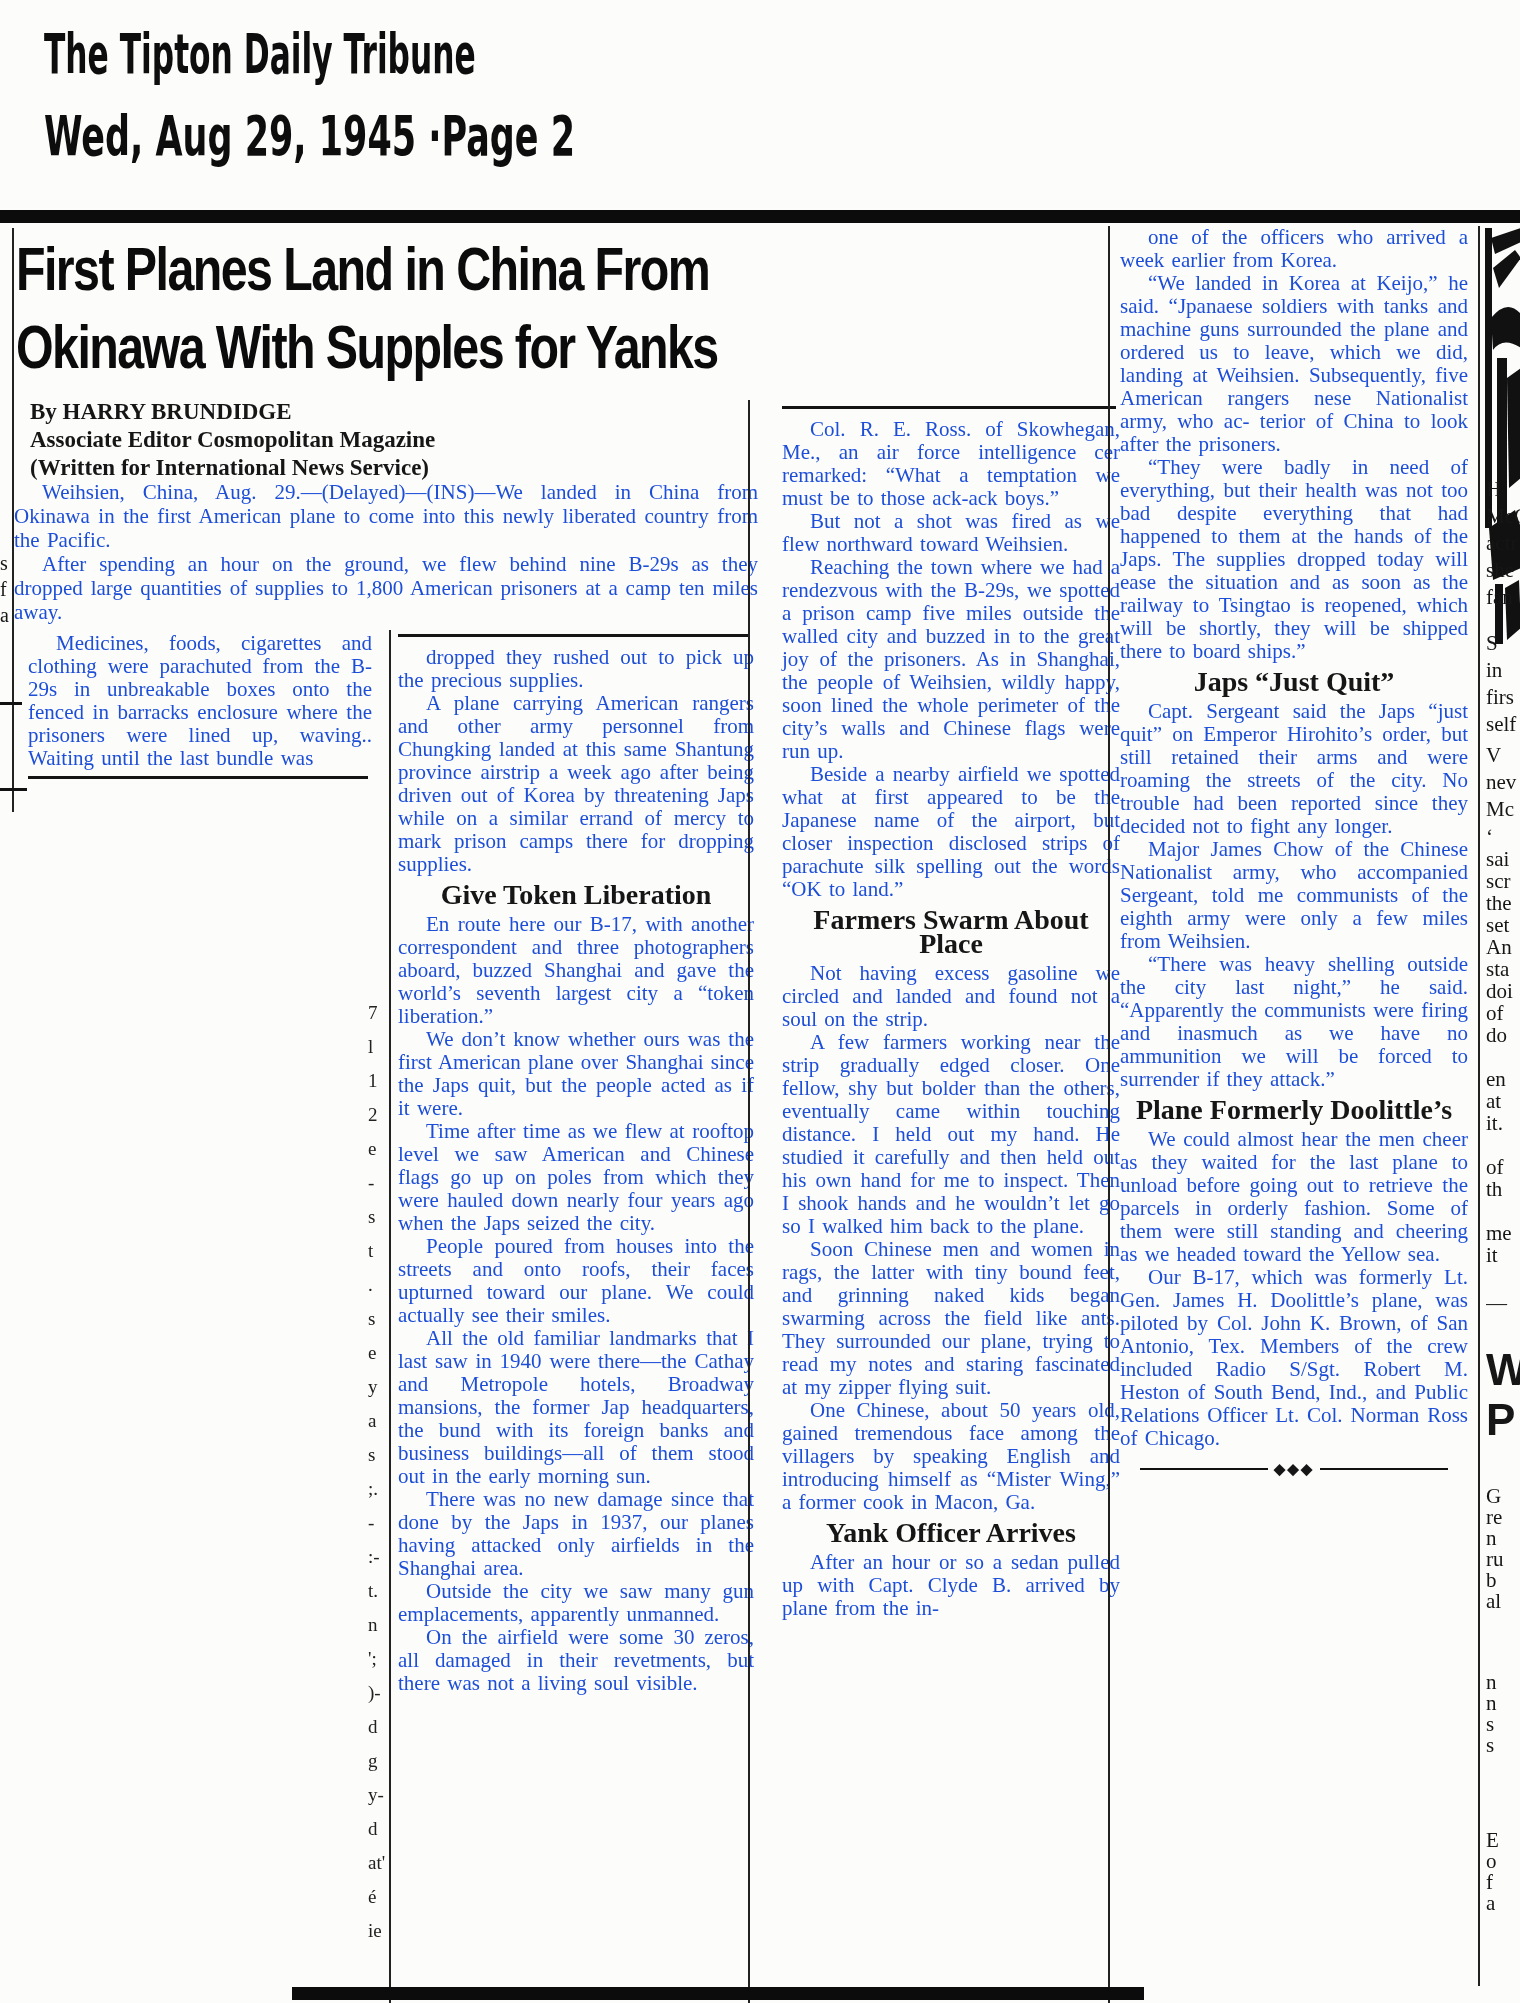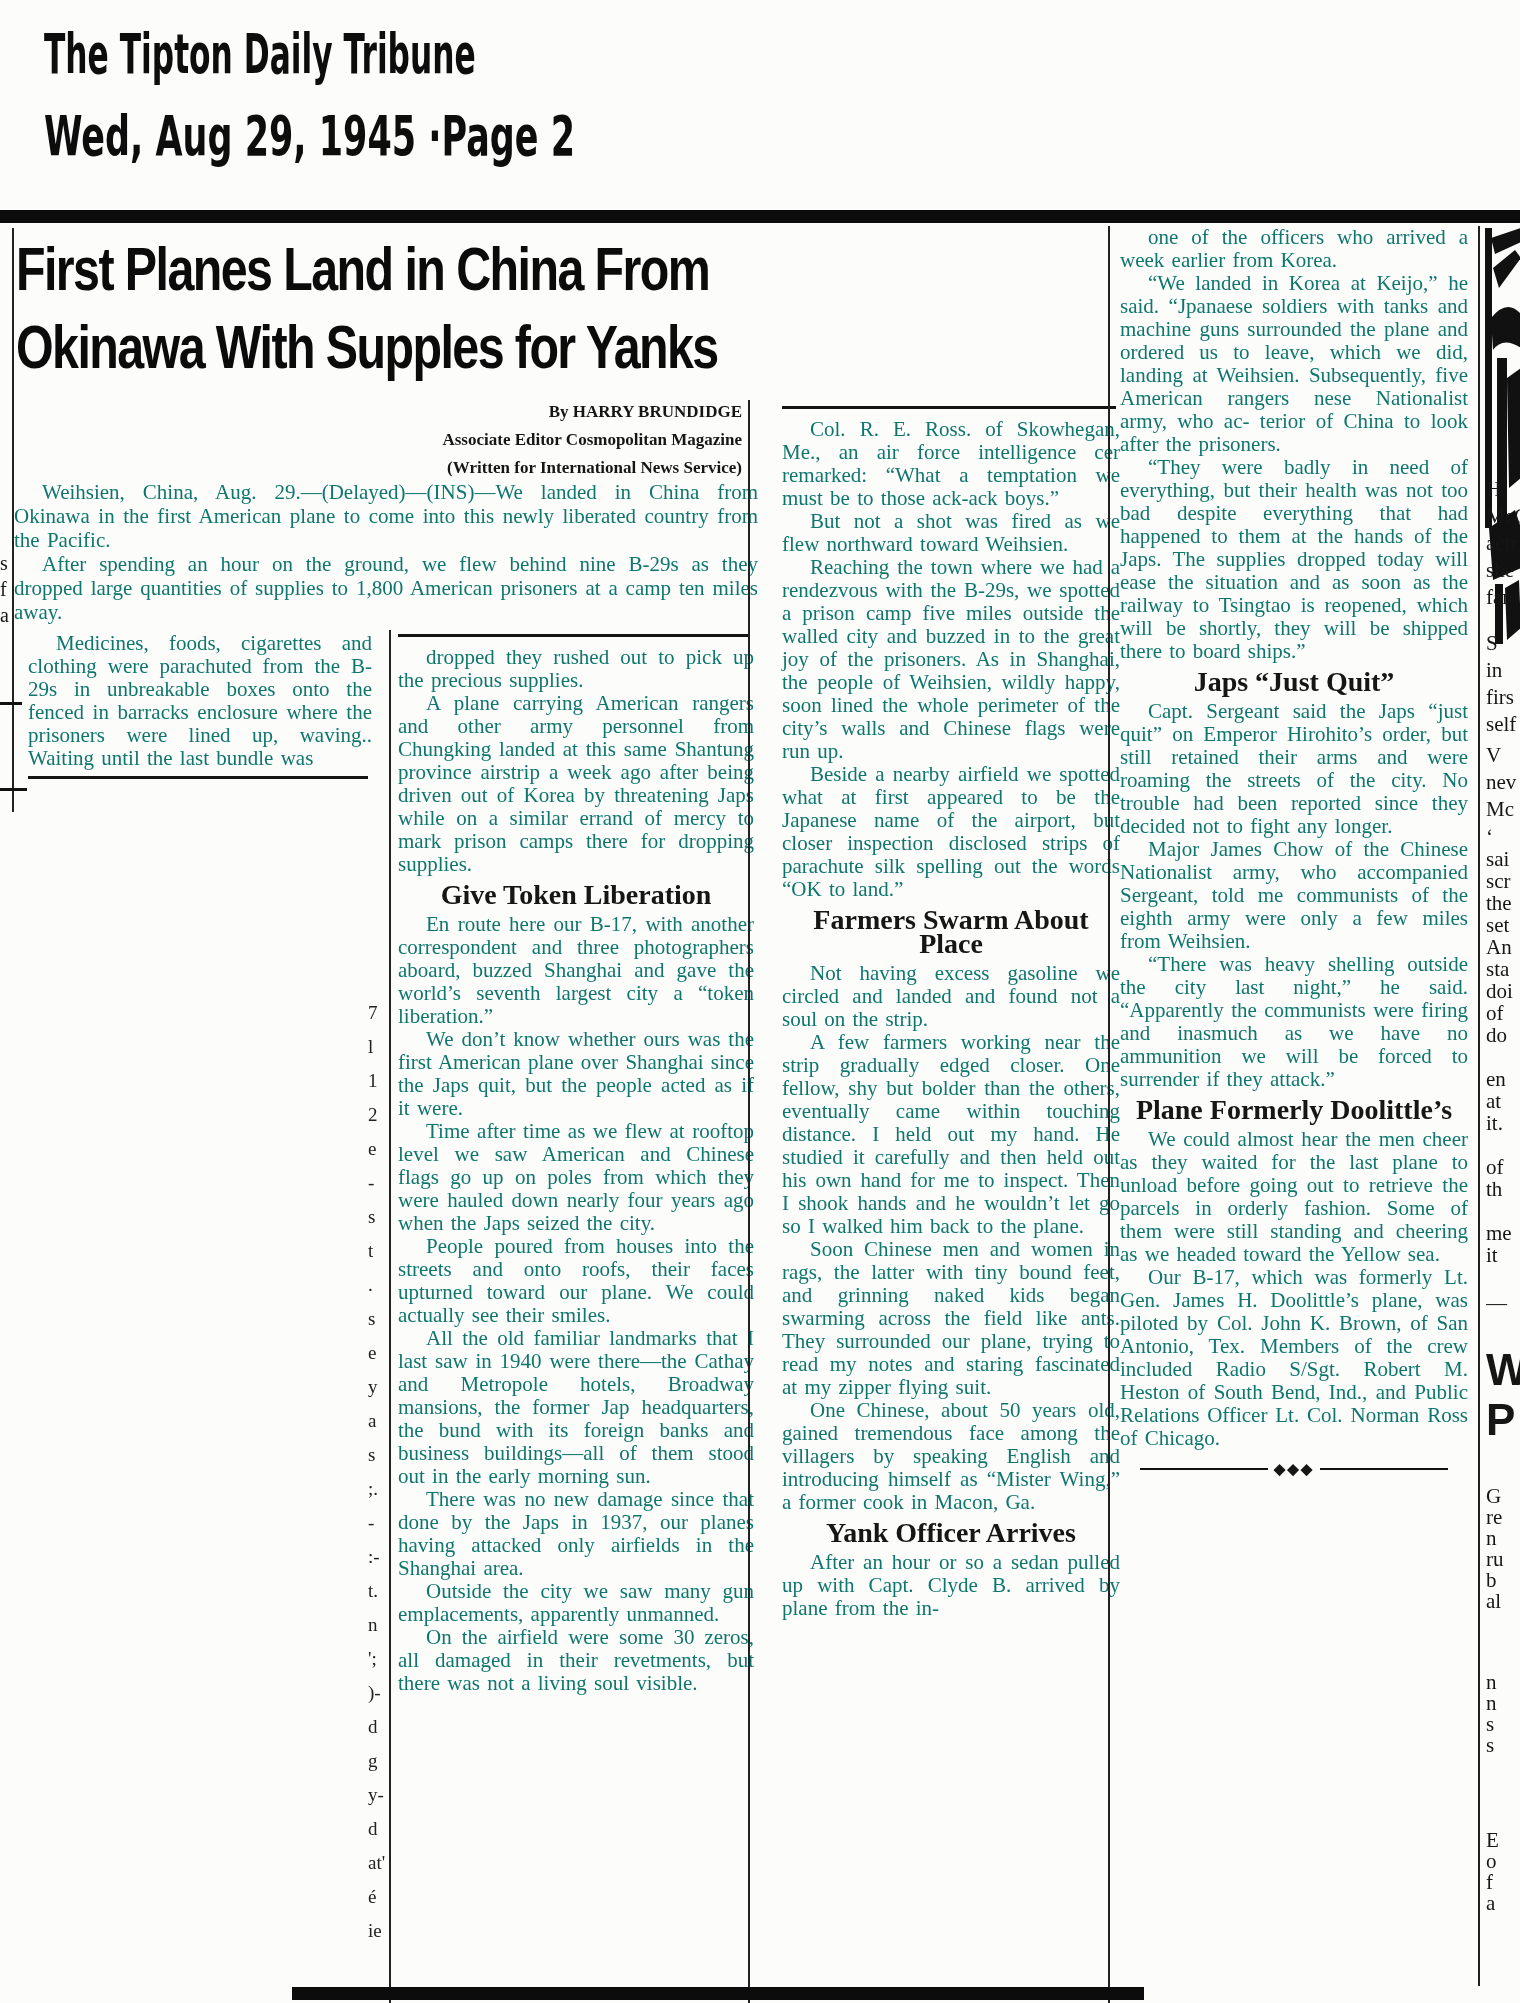--- a/index.html
+++ b/index.html
@@ -17,32 +17,32 @@
   .masthead-title{top:22px;transform:scaleX(.68) scaleY(1.18);}
   .masthead-date{top:104px;transform:scaleX(.76) scaleY(1.18);}
   .top-rule{position:absolute;left:0;top:210px;width:1520px;height:13px;background:#0c0c0c;}
   
   .headline{
     position:absolute;left:16px;top:230px;width:1040px;
     font-family:"Liberation Sans", sans-serif;font-weight:700;
     font-size:62px;line-height:78px;letter-spacing:-2px;white-space:nowrap;
     transform:scaleX(.78);transform-origin:left top;color:#0b0b0b;
   }
-  .byline{position:absolute;left:30px;top:398px;width:712px;text-align:right;
-    font-weight:700;font-size:17px;line-height:28px;}
+  .byline{position:absolute;left:30px;top:398px;width:712px;text-align:left;
+    font-weight:700;font-size:23px;line-height:28px;}
   
   .intro{position:absolute;left:14px;top:480px;width:744px;}
   .col{position:absolute;}
   .col1{left:28px;top:632px;width:344px;}
   .col2{left:398px;top:628px;width:356px;}
   .col3{left:766px;top:400px;width:338px;margin-left:16px;}
   .col4{left:1120px;top:226px;width:348px;}
   .para{
     margin:0;text-align:justify;text-indent:28px;
-    font-size:21px;line-height:23px;word-spacing:2px;color:#0f766e;
+    font-size:21px;line-height:23px;word-spacing:2px;color:#1d4ed8;
   }
   .intro .para{font-size:21px;line-height:24px;}
   .subhead{margin:7px 0 6px 0;text-align:center;font-size:28px;line-height:24px;font-weight:700;}
   .hrule{height:3px;background:#141414;margin:6px 4px 9px 0;}
   .end-divider{display:flex;align-items:center;margin:14px 20px 0 20px;}
   .end-divider i{flex:1;height:2px;background:#111;}
   .end-divider b{padding:0 6px;font-size:15px;letter-spacing:2px;line-height:10px;}
   
   .vrule{position:absolute;width:2px;background:#222;}
   .v0{left:12px;top:228px;height:584px;}

